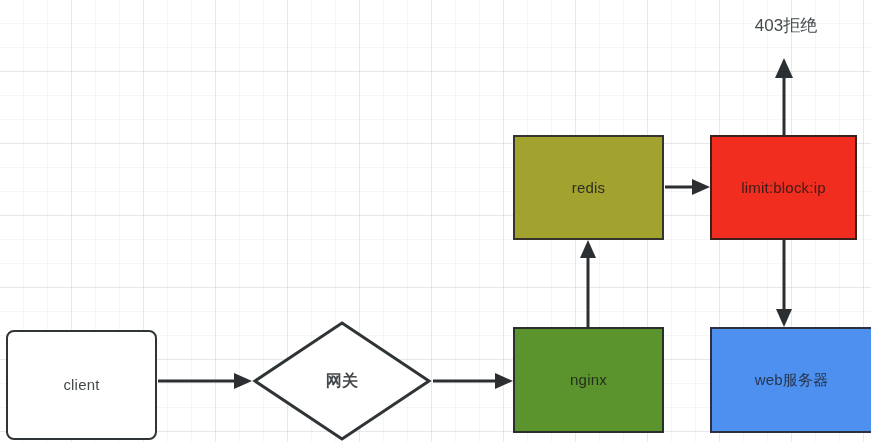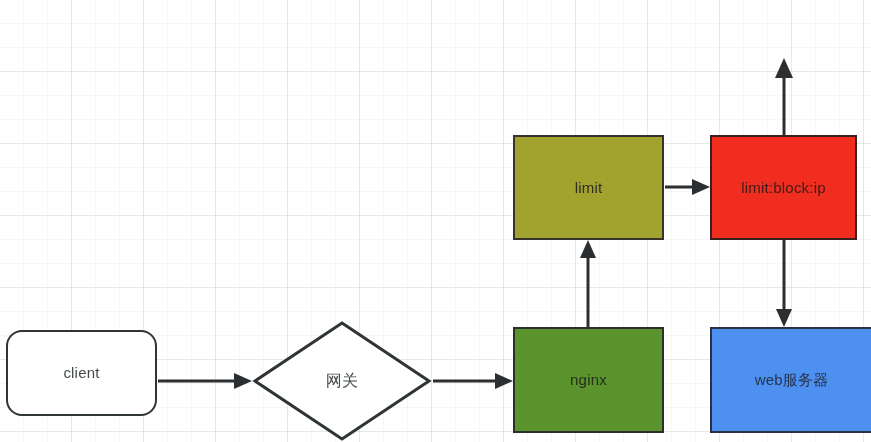--- a/index.html
+++ b/index.html
@@ -30,32 +30,33 @@
     justify-content: center;
     font-size: 15px;
     letter-spacing: 0.2px;
     line-height: 1.2;
     white-space: nowrap;
   }
   .node-client {
     left: 6px;
     top: 330px;
     width: 151px;
-    height: 86px;
+    height: 110px;
     background: #ffffff;
     border: 2px solid #2f3436;
-    border-radius: 16px;
+    border-radius: 8px;
     color: #44494b;
   }
   .node-gateway {
     left: 252px;
     top: 320px;
     width: 180px;
     height: 122px;
     color: #44494b;
+    font-weight: bold;
   }
   .node-gateway .diamond-svg {
     position: absolute;
     left: 0;
     top: 0;
   }
   .node-gateway .diamond-label {
     position: relative;
     z-index: 2;
     font-size: 16px;
@@ -166,29 +167,30 @@
   </div>
 
   <div class="node node-gateway">
     <svg class="diamond-svg" width="180" height="122" viewBox="0 0 180 122">
       <polygon points="90,3 177,61 90,119 3,61" fill="#ffffff" stroke="#2f3436" stroke-width="3"></polygon>
     </svg>
     <span class="diamond-label">网关</span>
   </div>
 
   <div class="node node-redis">
-    <span>limit</span>
+    <span>redis</span>
   </div>
 
   <div class="node node-nginx">
     <span>nginx</span>
   </div>
 
   <div class="node node-limit">
     <span>limit:block:ip</span>
   </div>
 
   <div class="node node-web">
     <span>web服务器</span>
   </div>
 
+  <div class="label-403">403拒绝</div>
 
 </div>
 
 </body></html>

